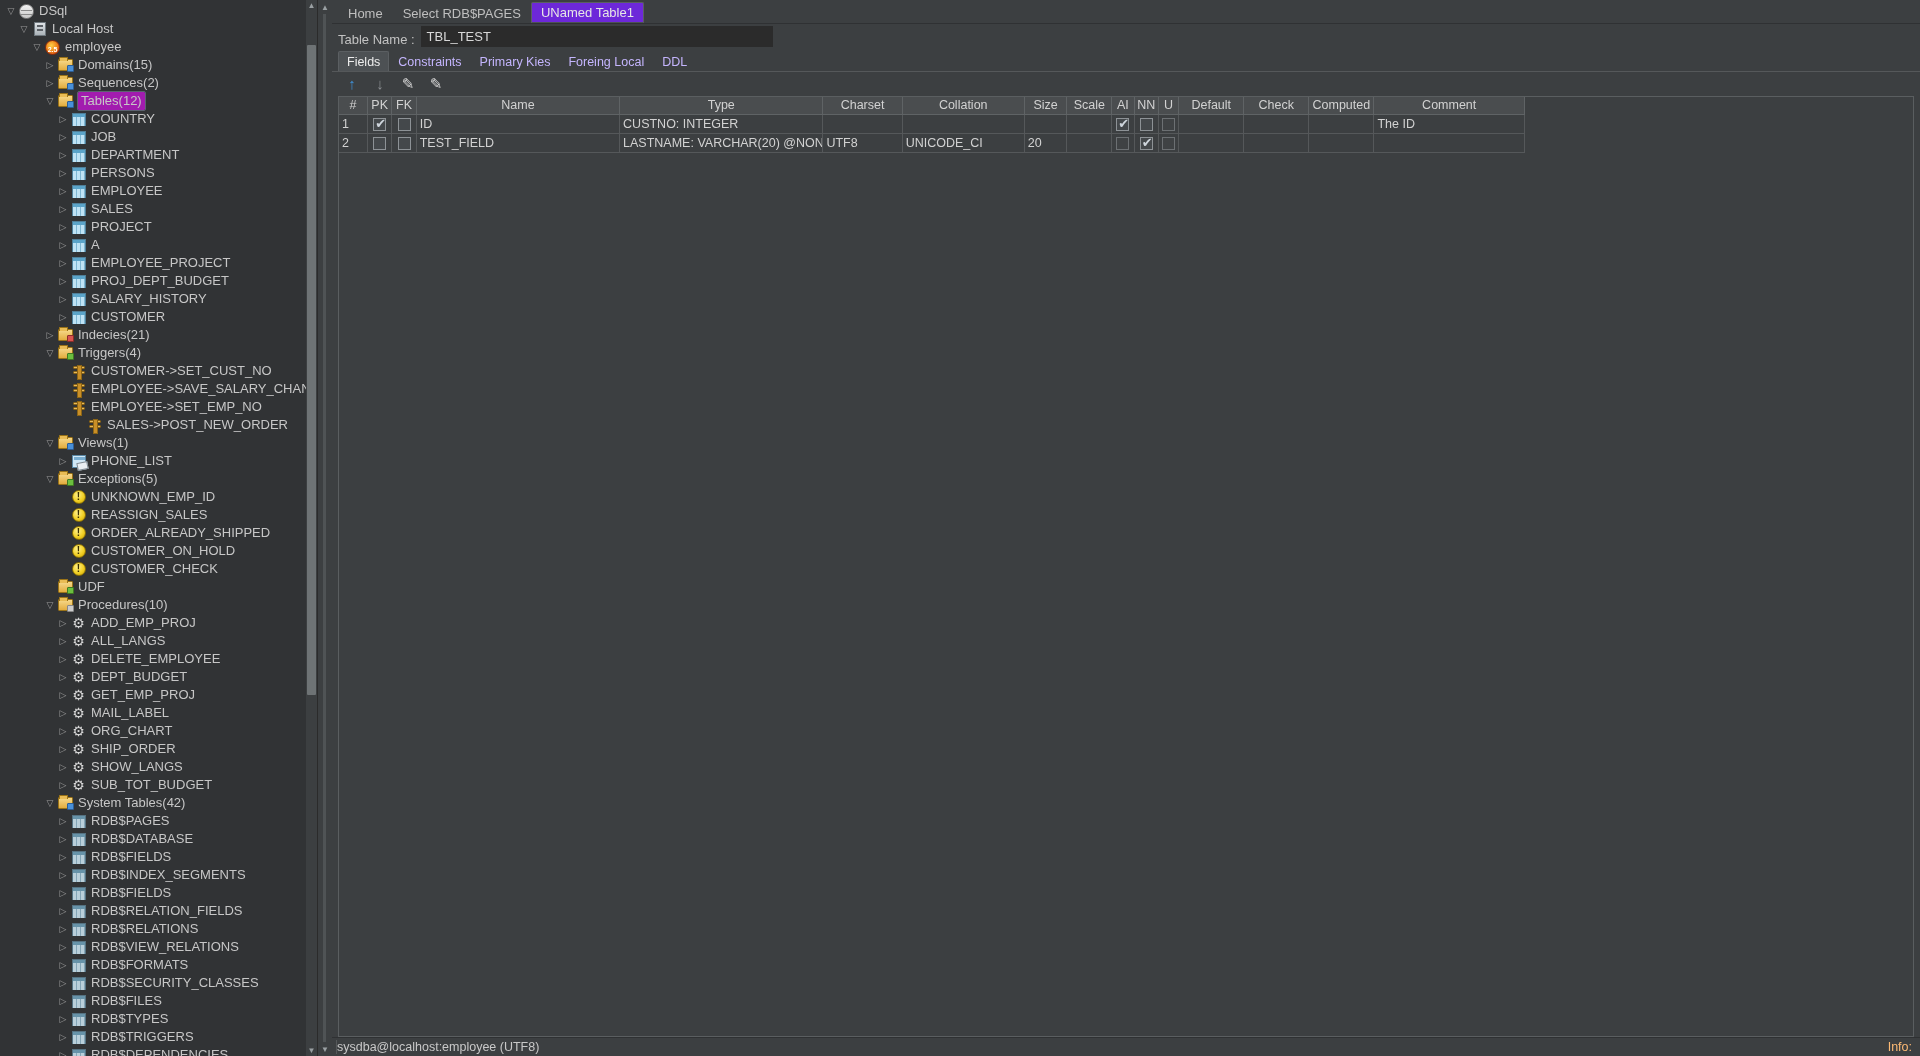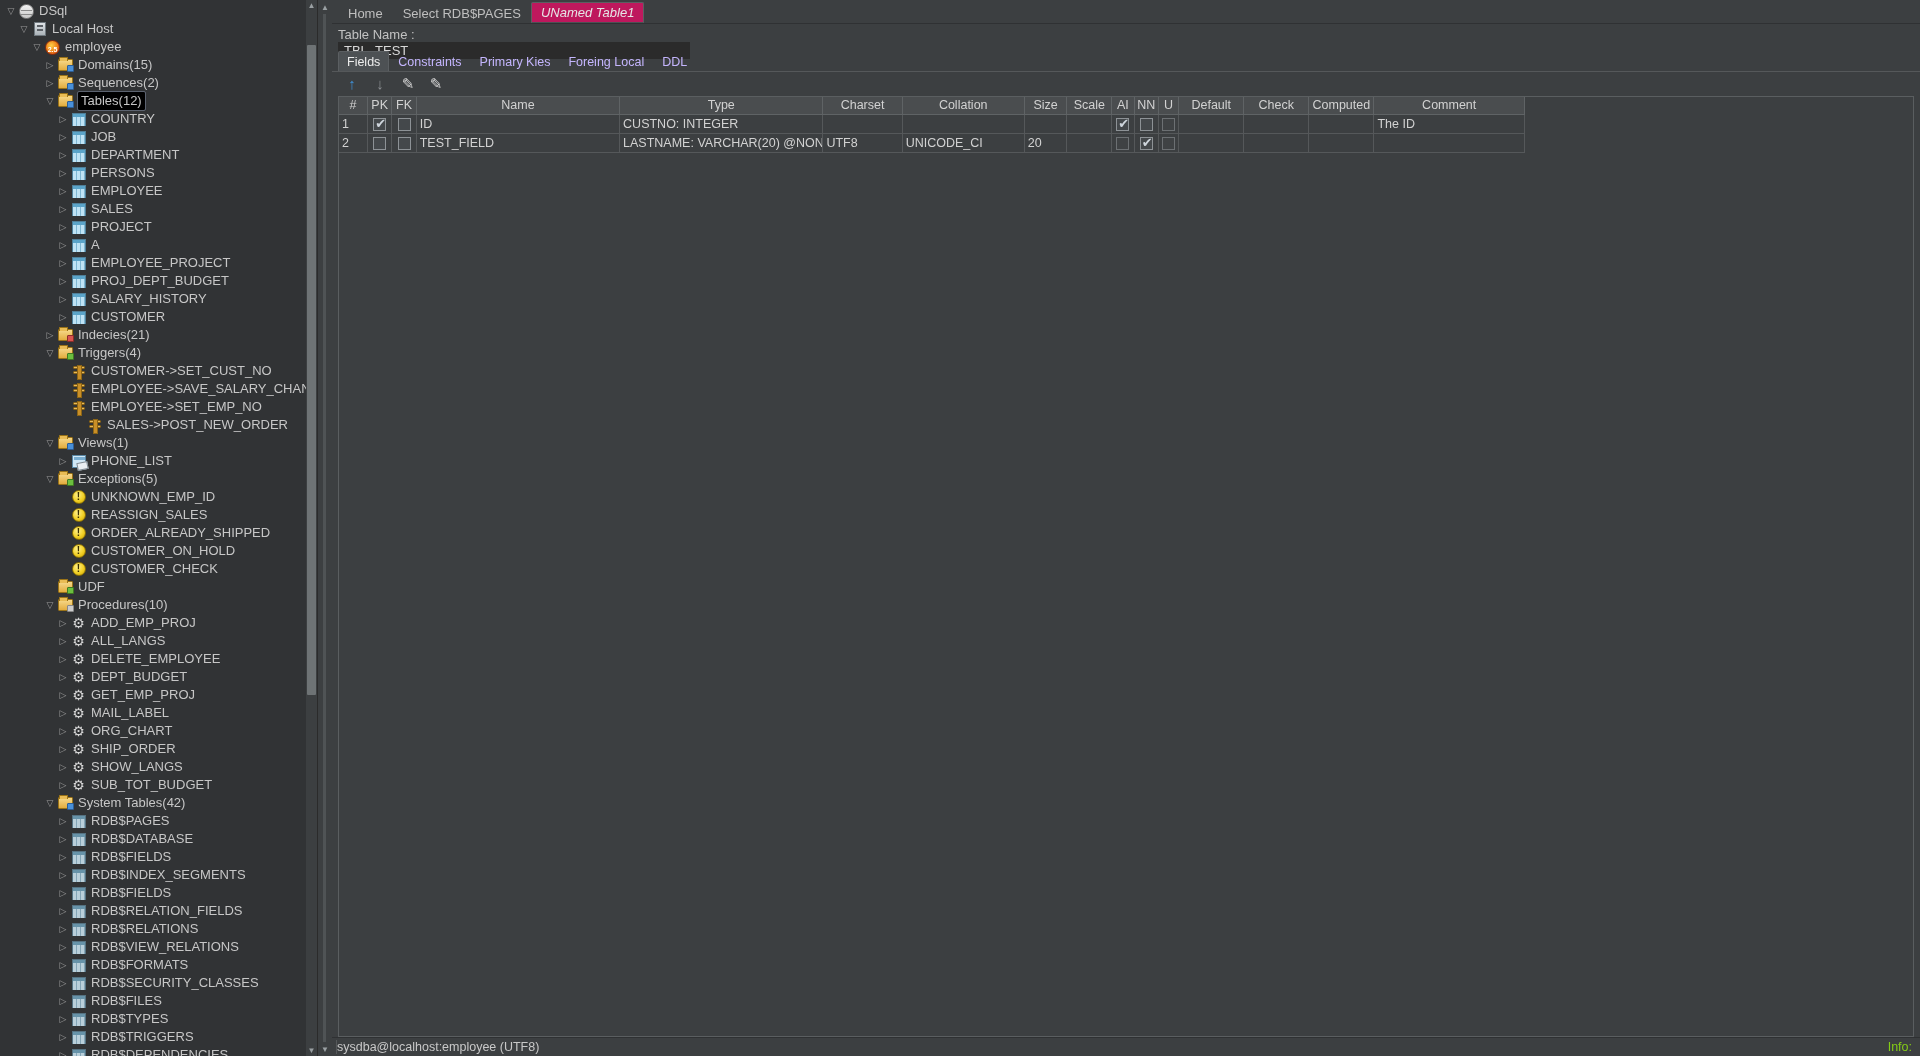--- a/index.html
+++ b/index.html
@@ -33,21 +33,21 @@
     display: flex; align-items: center; justify-content: center;
     font-size: 9px; color: #9a9a9a;
   }
   .twisty.none { visibility: hidden; }
   .ico {
     width: 17px; min-width: 17px; height: 15px; margin-right: 4px;
     display: inline-flex; align-items: center; justify-content: center;
     position: relative;
   }
   .lbl { color: #c7c7c7; font-size: 13px; }
-  .lbl.sel { background: #000000; outline: 1px solid #5c6370; padding: 0 3px; border-radius: 1px; }
+  .lbl.sel { background: #a21caf; outline: 1px solid #5c6370; padding: 0 3px; border-radius: 1px; }
 
   
   .ic-db { width: 15px; height: 15px; border-radius: 50%;
     background: linear-gradient(#f2f2f2,#c9c9c9); border: 1px solid #7d7d7d; position: relative; }
   .ic-db:before, .ic-db:after { content:""; position:absolute; left:1px; right:1px; height:1px; background:#8a8a8a; }
   .ic-db:before { top:5px; } .ic-db:after { top:9px; }
 
   .ic-host { width: 12px; height: 14px; background: linear-gradient(#dfe3e6,#aab2b8);
     border: 1px solid #6f787e; position: relative; }
   .ic-host:before { content:""; position:absolute; left:2px; top:2px; width:6px; height:2px; background:#5c6166; }
@@ -103,24 +103,24 @@
   .sb-arrow { position:absolute; left:0; width:11px; height:11px;
     color:#9aa0a3; font-size:8px; display:flex; align-items:center; justify-content:center; }
 
   
   .main { flex: 1 1 auto; display: flex; flex-direction: column; min-width: 0; background:#3c3f41; }
 
   .tabbar { display:flex; align-items:flex-end; height: 24px; background:#3c3f41;
     border-bottom: 1px solid #2f3133; padding-left: 6px; }
   .tab { height: 21px; padding: 0 9px; display:flex; align-items:center; font-size:13px;
     color:#bfbfbf; border:1px solid transparent; border-bottom:none; cursor:default; }
-  .tab.active { background:#be185d; border-color:#5b5f62; border-bottom:1px solid #4d5154;
-    color:#e6e6e6; border-radius:2px 2px 0 0;font-style:italic; }
-
-  .namebar { display:flex; align-items:flex-start; height:26px; padding: 3px 0 3px 6px; flex-direction: column; }
+  .tab.active { background:#6d28d9; border-color:#5b5f62; border-bottom:1px solid #4d5154;
+    color:#e6e6e6; border-radius:2px 2px 0 0; }
+
+  .namebar { display:flex; align-items:flex-end; height:26px; padding: 3px 0 3px 6px; }
   .namebar .caption { font-size:13px; color:#c2c2c2; margin-right:6px; white-space:nowrap; }
   .namefield { width: 352px; height: 21px; background:#2b2b2b; border:1px solid #2b2b2b;
     color:#d8d8d8; font-size:13px; padding: 0 5px; display:flex; align-items:center; }
 
   .subtabbar { display:flex; align-items:flex-end; height:22px; padding-left:6px;
     border-bottom:1px solid #55585a; }
   .subtab { height:20px; padding:0 8px; display:flex; align-items:center; font-size:12.5px;
     color:#c4b5fd; border:1px solid transparent; border-bottom:none; cursor:default; }
   .subtab.active { background:#4d5154; border-color:#5b5f62; color:#ededed; border-radius:2px 2px 0 0; }
 
@@ -147,21 +147,21 @@
   .chk { width:13px; height:13px; display:inline-block; background:#44484b;
     border:1px solid #8d9296; position:relative; vertical-align:middle; }
   .chk.on:after { content:"✔"; position:absolute; left:0; top:-3px; width:13px;
     text-align:center; font-size:13px; color:#cfd6dd; }
   .chk.dis { background:#3f4244; border-color:#6c7073; }
 
   
   .statusbar { height: 19px; display:flex; align-items:center; justify-content:space-between;
     background:#3c3f41; border-top:1px solid #2f3133; padding: 0 8px 0 0; font-size:12.5px; }
   .statusbar .left { display:flex; align-items:center; gap:0; padding-left:4px; color:#c8c8c8; }
-  .statusbar .right { color:#84cc16; }
+  .statusbar .right { color:#fdba74; }
   .statusbar .divider { width:1px; height:14px; background:#55585a; }
 
   
   .gutter { width: 14px; background:#3c3f41; position:relative; }
   .gutter .up, .gutter .down { position:absolute; left:2px; width:10px; height:10px;
     color:#9aa0a3; font-size:8px; display:flex; align-items:center; justify-content:center; }
   .gutter .up { top:2px; } .gutter .down { bottom:2px; }
   .gutter .bar { position:absolute; left:5px; top:14px; bottom:14px; width:3px; background:#4f5355; }
 </style>
 </head>

